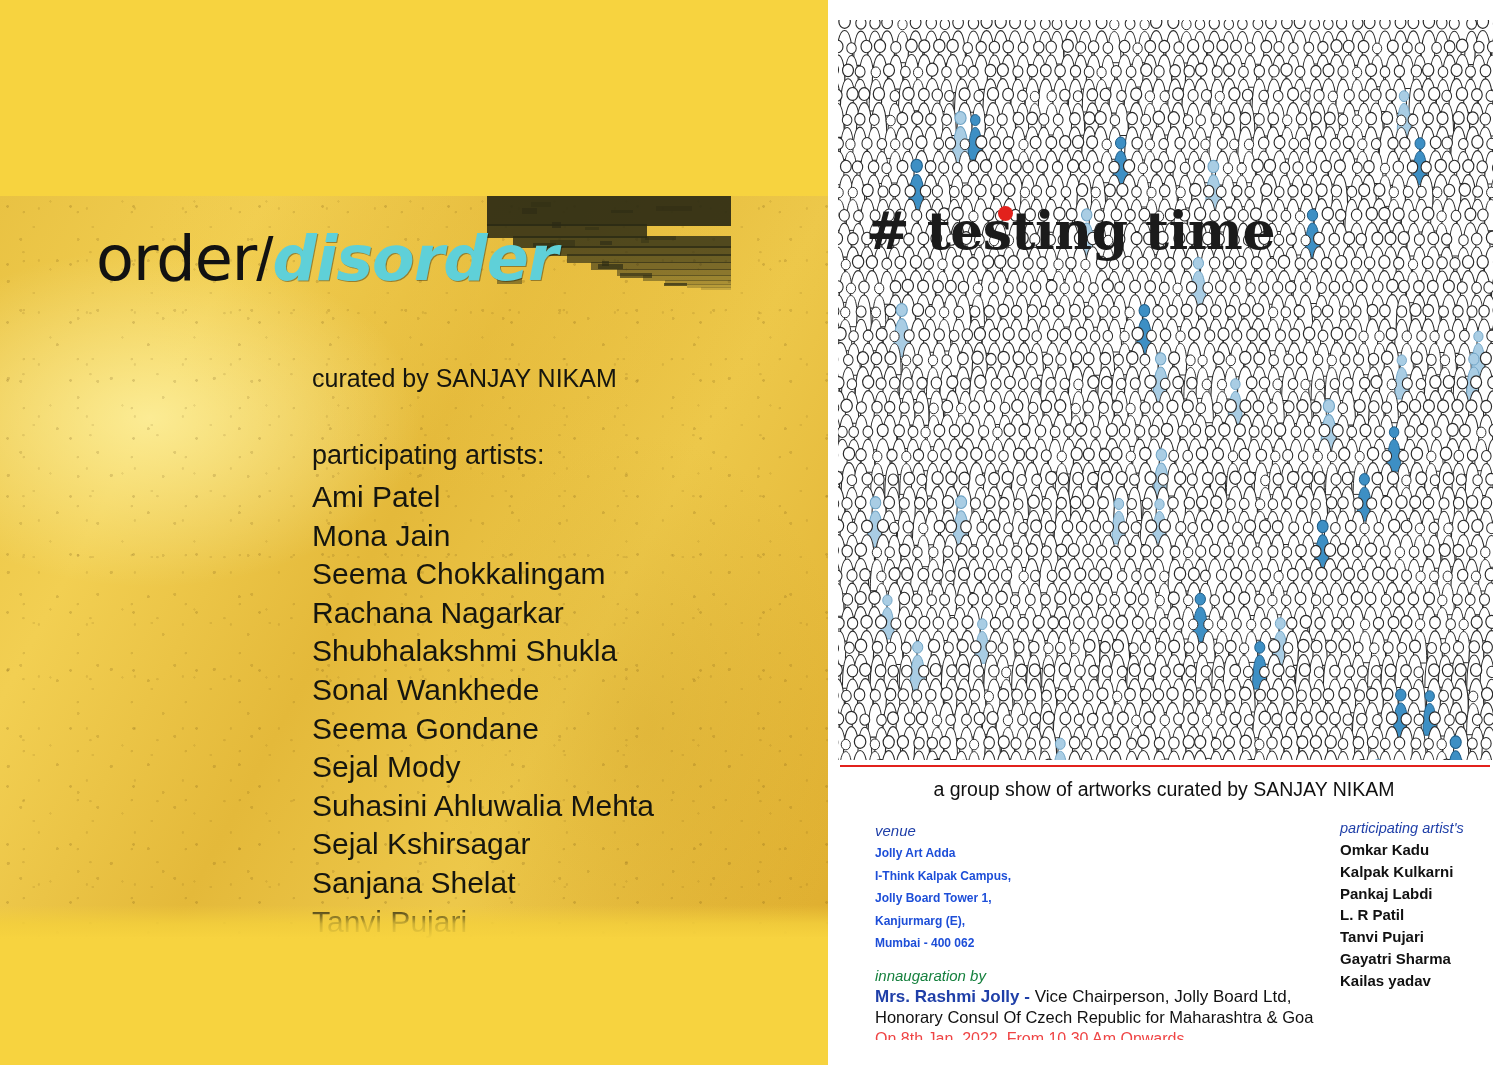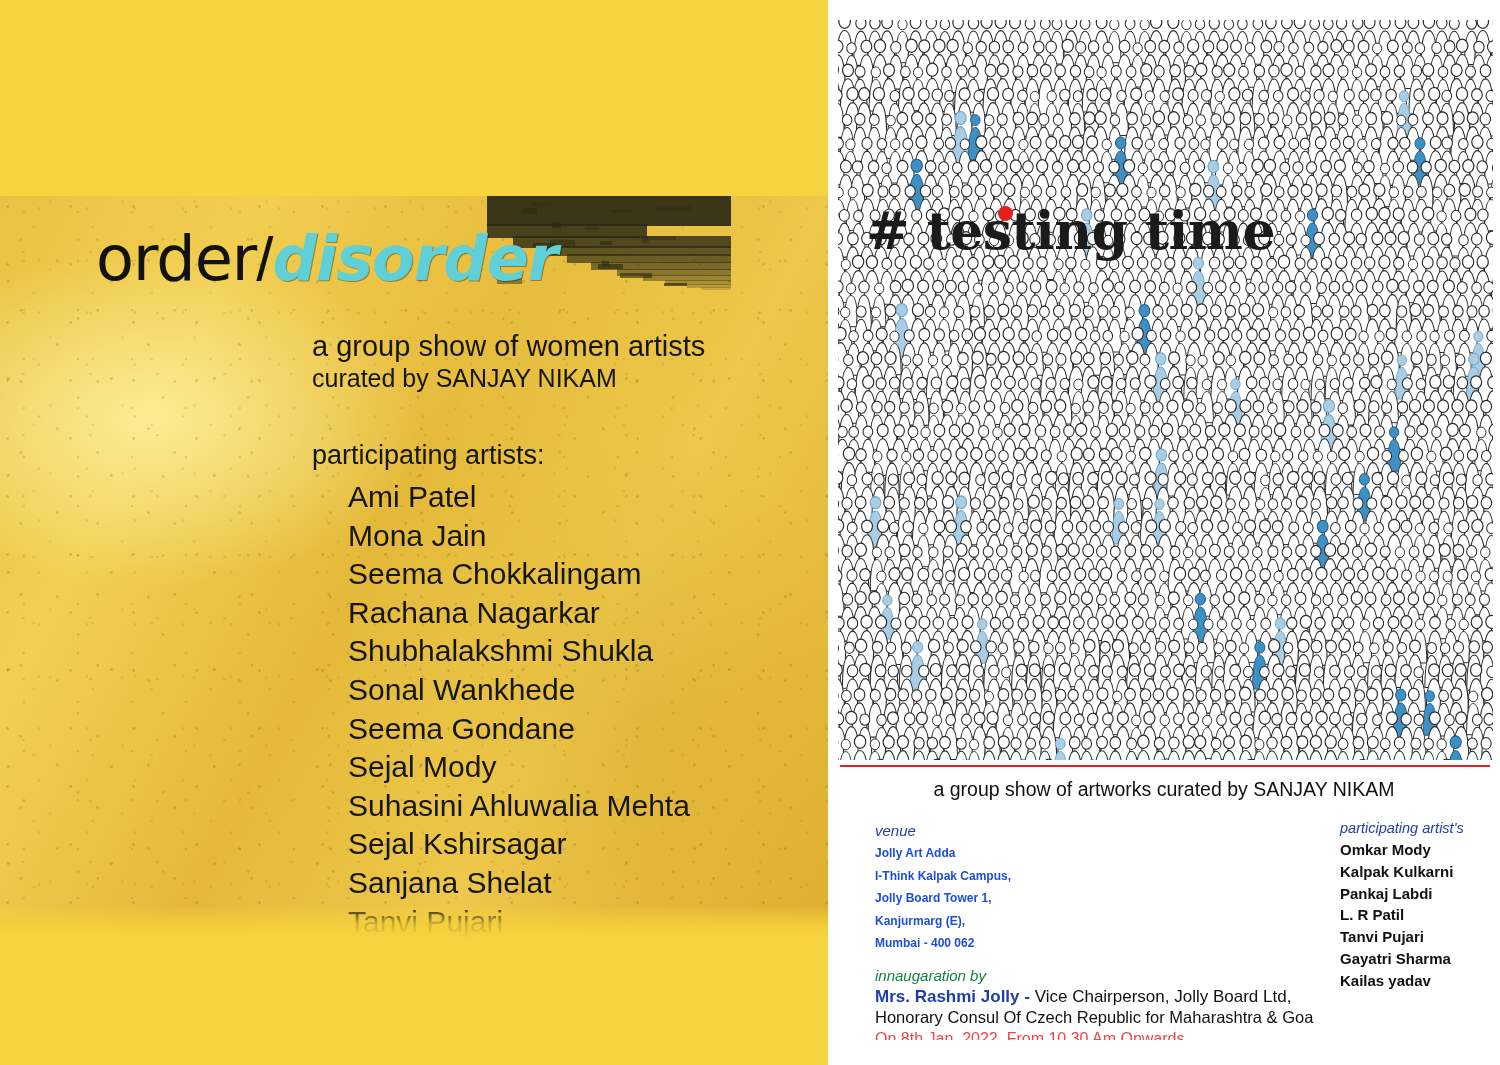--- a/index.html
+++ b/index.html
@@ -106,21 +106,20 @@
     left: 312px; top: 440px;
     font-size: 27px;
     color: #16160f;
     z-index: 5;
   }
   .ld-artists {
     position: absolute;
     left: 312px; top: 478px;
     z-index: 5;
     list-style: none;
-    margin-left: 36px;
   }
   .ld-artists li {
     font-size: 30px;
     line-height: 38.6px;
     color: #16160f;
     white-space: nowrap;
   }
   .left-fade {
     position: absolute;
     left: 0; top: 905px;
@@ -284,21 +283,20 @@
         <i style="left: 62.7563px; top: 43.9418px; width: 25.4183px; height: 6.82051px; opacity: 0.46;"></i>
         <i style="left: 10.3204px; top: 81.735px; width: 24.8334px; height: 6.02672px; opacity: 0.47;"></i>
         <i style="left: 153.805px; top: 40.8099px; width: 8.15876px; height: 6.19314px; opacity: 0.35;"></i>
         <i style="left: 113px; top: 44.9653px; width: 12.4649px; height: 3.81594px; opacity: 0.59;"></i>
       </div>
 
     <div class="ld-title">
       <span class="w1">order</span><span class="slash">/</span><span class="w2">disorder</span>
     </div>
 
-    <div class="ld-sub1">a group show of women artists</div>
     <div class="ld-sub2">curated by SANJAY NIKAM</div>
     <div class="ld-partlabel">participating artists:</div>
 
     <ul class="ld-artists">
       <li>Ami Patel</li>
       <li>Mona Jain</li>
       <li>Seema Chokkalingam</li>
       <li>Rachana Nagarkar</li>
       <li>Shubhalakshmi Shukla</li>
       <li>Sonal Wankhede</li>
@@ -1868,21 +1866,21 @@
     <ul class="tt-venue">
       <li>Jolly Art Adda</li>
       <li>I-Think Kalpak Campus,</li>
       <li>Jolly Board Tower 1,</li>
       <li>Kanjurmarg (E),</li>
       <li>Mumbai - 400 062</li>
     </ul>
 
     <div class="tt-artists-label">participating artist's</div>
     <ul class="tt-artists">
-      <li>Omkar Mody</li>
+      <li>Omkar Kadu</li>
       <li>Kalpak Kulkarni</li>
       <li>Pankaj Labdi</li>
       <li>L. R Patil</li>
       <li>Tanvi Pujari</li>
       <li>Gayatri Sharma</li>
       <li>Kailas yadav</li>
     </ul>
 
     <div class="tt-inaug-label">innaugaration by</div>
     <div class="tt-inaug-name">

